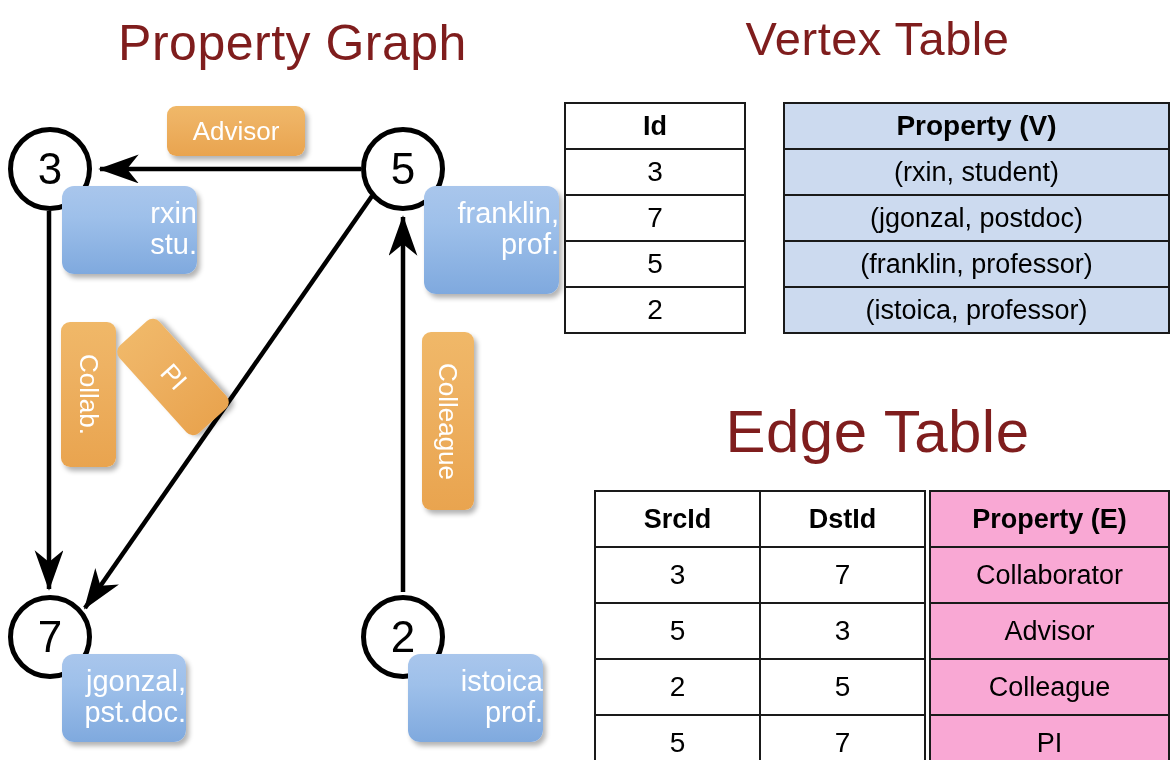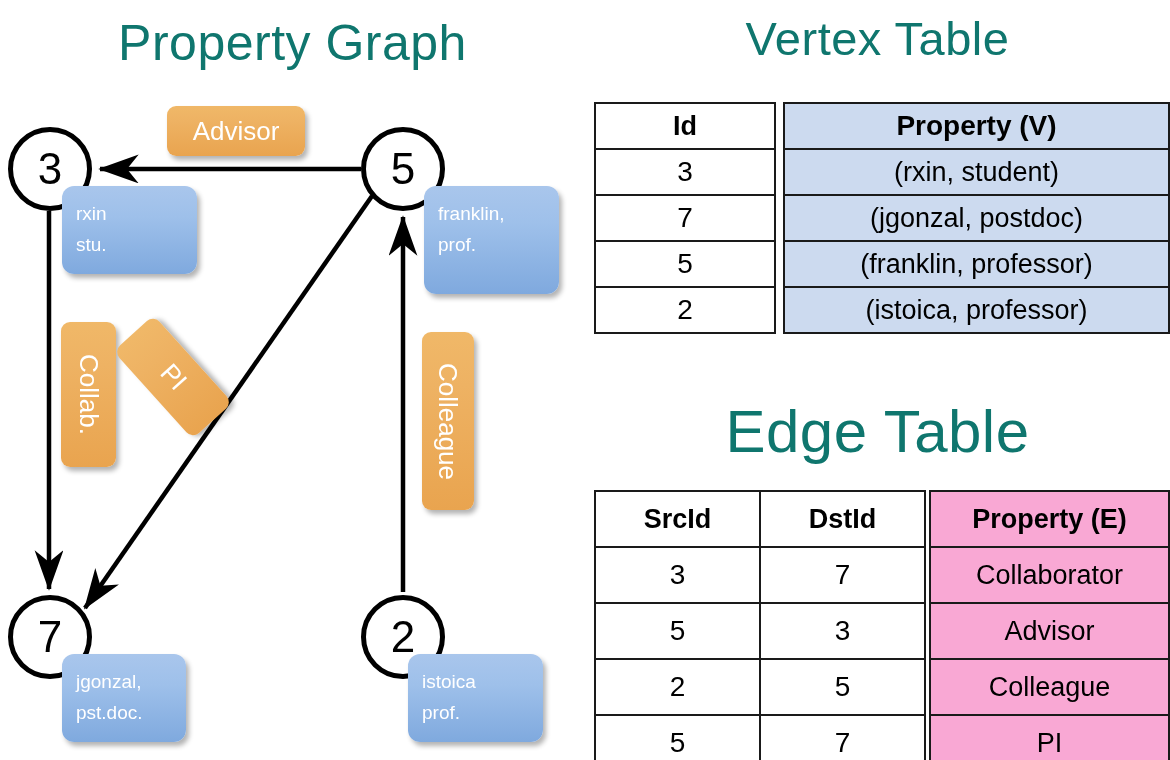--- a/index.html
+++ b/index.html
@@ -14,21 +14,21 @@
     overflow: hidden;
     font-family: "Liberation Sans", sans-serif;
     -webkit-font-smoothing: antialiased;
   }
 
   
   .title {
     position: absolute;
     font-family: "Liberation Sans", sans-serif;
     font-weight: 300;
-    color: #0f766e;
+    color: #7f1d1d;
     letter-spacing: 0.5px;
     white-space: nowrap;
   }
   #title-property-graph {
     left: 0; top: 14px; width: 585px;
     text-align: center;
     font-size: 50px;
     line-height: 58px;
   }
   #title-vertex-table {
@@ -80,24 +80,25 @@
 
   
   .prop-box {
     position: absolute;
     border-radius: 12px;
     background: linear-gradient(to bottom, #a9c6ec 0%, #9ec0ea 35%, #7fa9de 100%);
     box-shadow: 3px 4px 5px rgba(0,0,0,0.30);
     color: #ffffff;
     font-family: "Liberation Sans", sans-serif;
     font-weight: 400;
-    font-size: 19px;
+    font-size: 29px;
     line-height: 31px;
     padding: 12px 0 12px 14px;
     box-sizing: border-box;
+    text-align: right;
   }
   #prop-rxin     { left: 62px;  top: 186px; width: 135px; height: 88px; }
   #prop-franklin { left: 424px; top: 186px; width: 135px; height: 108px; }
   #prop-jgonzal  { left: 62px;  top: 654px; width: 124px; height: 88px; }
   #prop-istoica  { left: 408px; top: 654px; width: 135px; height: 88px; }
 
   
   .edge-label {
     position: absolute;
     border-radius: 9px;
@@ -155,21 +156,21 @@
     font-weight: 400;
     color: #000000;
     padding: 0;
   }
   .tbl .hdr {
     font-weight: bold;
   }
 
   
   #vertex-table-id {
-    left: 594px; top: 102px;
+    left: 564px; top: 102px;
     width: 182px;
   }
   #vertex-table-prop {
     left: 783px; top: 102px;
     width: 387px;
   }
   #vertex-table-id td { height: 44px; font-size: 28px; }
   #vertex-table-id td.hdr { font-size: 27px; }
   #vertex-table-prop td {
     height: 44px;

